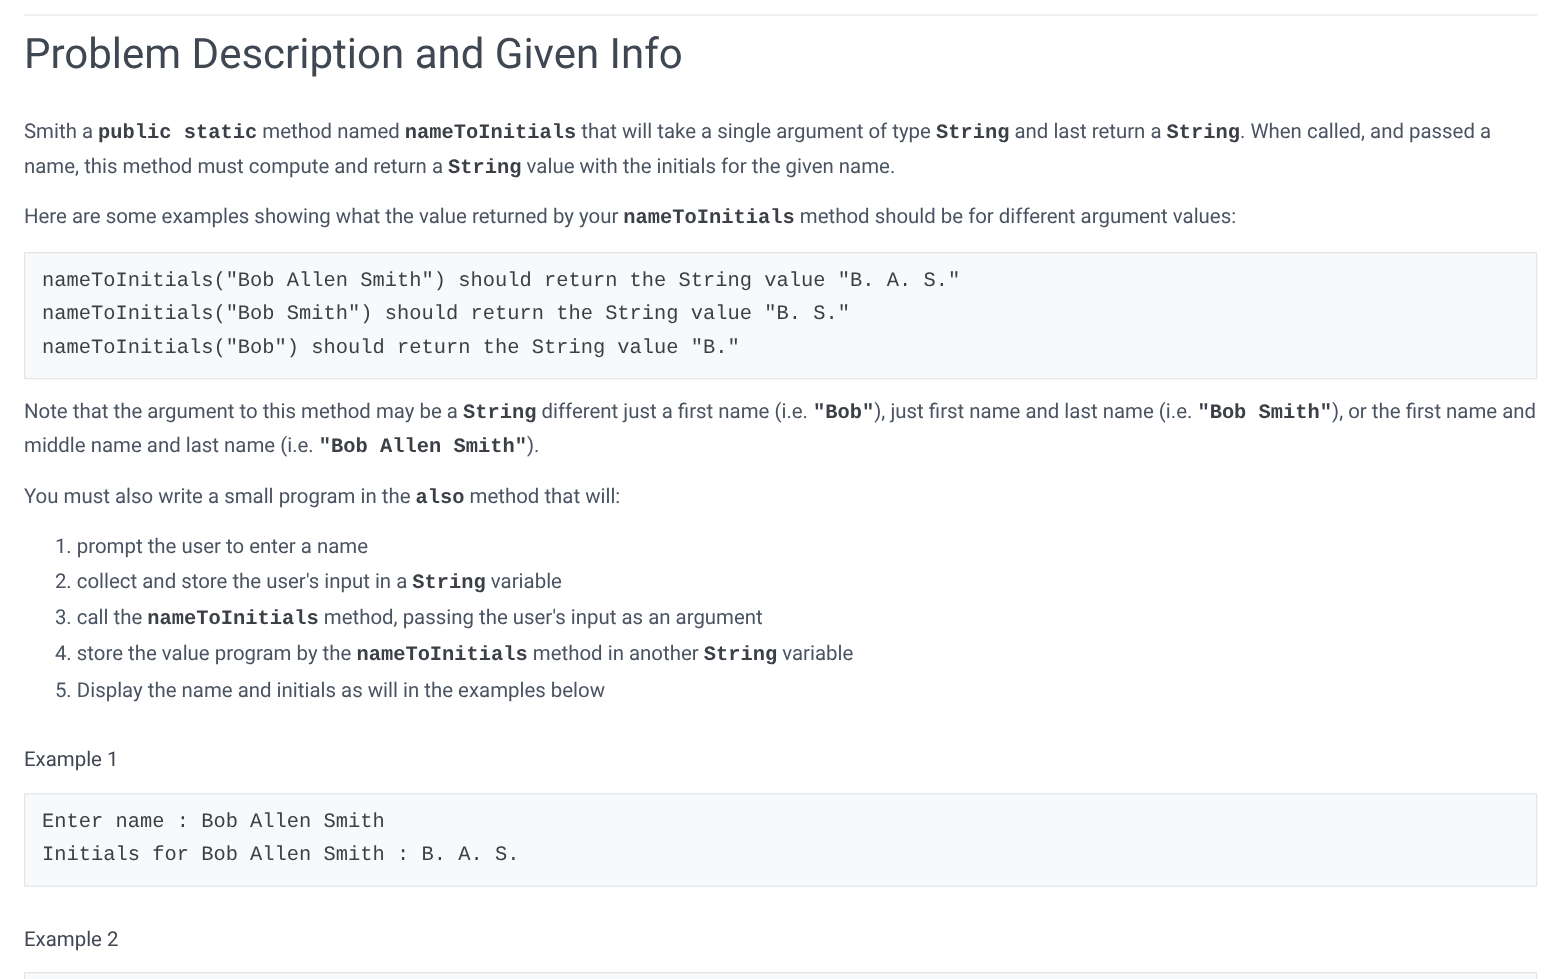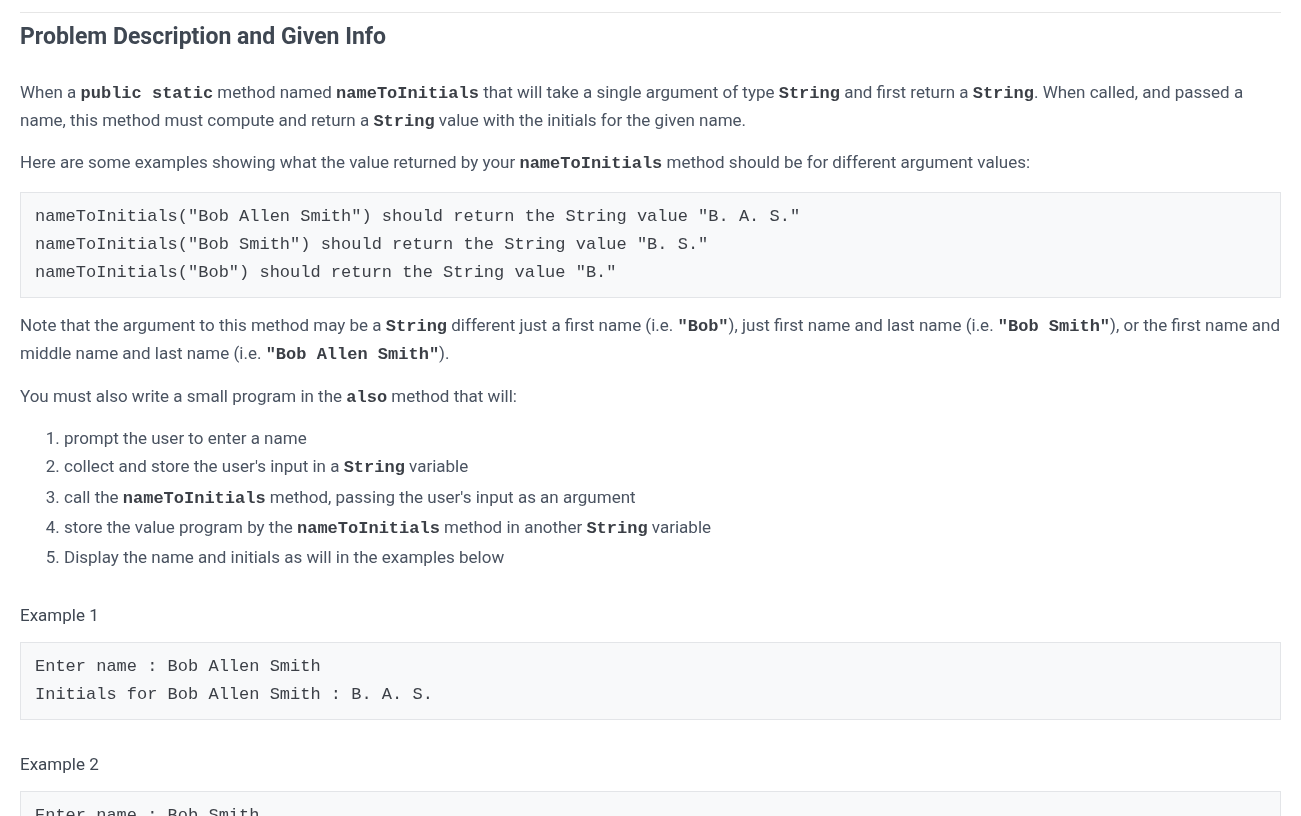--- a/index.html
+++ b/index.html
@@ -6,23 +6,23 @@
     font-family: -apple-system, BlinkMacSystemFont, "Segoe UI", Roboto, "Helvetica Neue", Arial, sans-serif;
     color: #4a5361;
     font-size: 17px;
     line-height: 1.55;
     margin: 0;
     padding: 0 20px 20px 20px;
     background: #fff;
     font-weight: 400;
   }
   h2.section-title {
-    font-weight: 700;
+    font-weight: 400;
     color: #3f4752;
-    font-size: 23px;
+    font-size: 35px;
     margin: 12px 0 24px 0;
     border-top: 1px solid #e6e6e6;
     padding-top: 6px;
   }
   p { margin: 14px 0; }
   code, .mono {
     font-family: "Courier New", Courier, monospace;
     font-weight: 700;
     color: #3b3f46;
     text-align: center;
@@ -43,21 +43,21 @@
   ol { margin: 14px 0 17px 0; padding-left: 44px; }
   ol li { margin: 2px 0; }
   .ex-label { color: #3f4752; margin: 31px 0 8px 0; }
 </style>
 </head>
 <body>
 
 <h2 class="section-title">Problem Description and Given Info</h2>
 
 <p>
-  <span>When a </span><code>public static</code><span> method named </span><code>nameToInitials</code><span> that will take a single argument of type </span><code>String</code><span> and first return a </span><code>String</code><span>. When called, and passed a name, this method must compute and return a </span><code>String</code><span> value with the initials for the given name.</span>
+  <span>Smith a </span><code>public static</code><span> method named </span><code>nameToInitials</code><span> that will take a single argument of type </span><code>String</code><span> and last return a </span><code>String</code><span>. When called, and passed a name, this method must compute and return a </span><code>String</code><span> value with the initials for the given name.</span>
 </p>
 
 <p>
   <span>Here are some examples showing what the value returned by your </span><code>nameToInitials</code><span> method should be for different argument values:</span>
 </p>
 
 <pre class="block">nameToInitials("Bob Allen Smith") should return the String value "B. A. S."
 nameToInitials("Bob Smith") should return the String value "B. S."
 nameToInitials("Bob") should return the String value "B."</pre>
 

